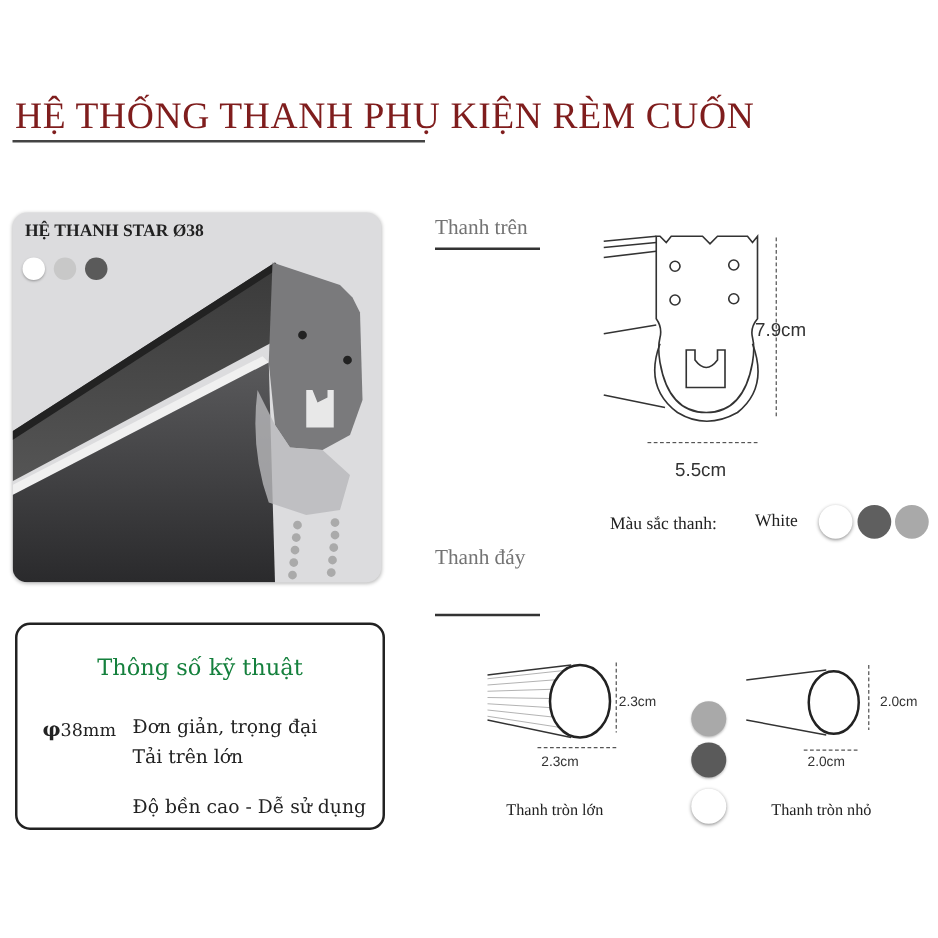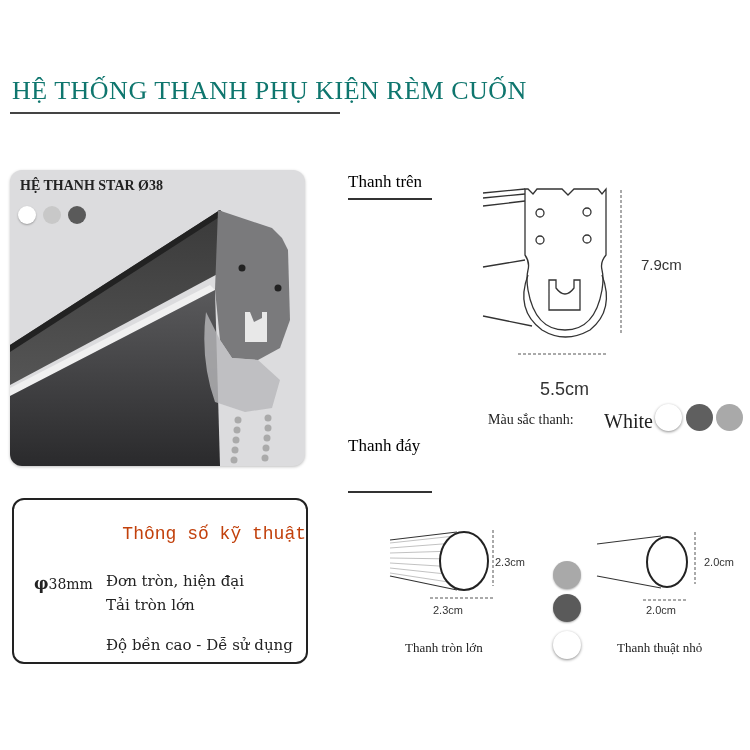--- a/index.html
+++ b/index.html
@@ -1,36 +1,36 @@
 <!DOCTYPE html>
 <html><head>
 <meta charset="utf-8">
 <style>
   html, body { margin: 0; padding: 0; background: #ffffff; }
   body { width: 750px; height: 750px; position: relative; overflow: hidden;
          font-family: "DejaVu Serif", serif; color: #222; }
   .abs { position: absolute; }
-  .title { left: 12px; top: 76px; font-size: 26px; letter-spacing: 0.5px; color: #0f766e;
+  .title { left: 12px; top: 76px; font-size: 30px; letter-spacing: 0.5px; color: #7f1d1d;
            font-family: "Liberation Serif", serif; white-space: nowrap; }
   .title-line { left: 10px; top: 112px; width: 330px; height: 2px; background: #444; }
 
   .product-card { left: 10px; top: 170px; width: 295px; height: 296px; border-radius: 12px;
                   background: #dcdcde; overflow: hidden; box-shadow: 0 1px 3px rgba(0,0,0,0.25); }
   .card-title { left: 10px; top: 8px; font-family: Liberation Serif, serif; font-weight: bold;
                 font-size: 14px; color: #222; }
   .swatch { width: 18px; height: 18px; border-radius: 50%; }
 
   .spec-box { left: 12px; top: 498px; width: 292px; height: 162px; border: 2px solid #222;
               border-radius: 12px; background: #fff; }
-  .spec-title { left: 0; right: 0; top: 24px; text-align: right; font-size: 18px; color: #c2410c; font-family: Liberation Mono, monospace; }
+  .spec-title { left: 0; right: 0; top: 24px; text-align: center; font-size: 18px; color: #15803d; }
   .spec-phi { left: 20px; top: 74px; font-size: 14px; }
   .spec-phi b { font-size: 16px; }
   .spec-line { left: 92px; font-size: 15px; color: #222; white-space: nowrap; }
 
-  .section-label { font-size: 17px; color: #000000; font-family: "Liberation Serif", serif; }
+  .section-label { font-size: 17px; color: #737373; font-family: "Liberation Serif", serif; }
   .section-line { height: 2px; background: #333; width: 84px; }
   .dim-label { font-family: "Liberation Sans", sans-serif; color: #333; }
   .small-label { font-size: 13px; color: #222; font-family: "Liberation Serif", serif; white-space: nowrap; text-align: center; }
 </style>
 </head>
 <body>
 
 <div class="abs title">HỆ THỐNG THANH PHỤ KIỆN RÈM CUỐN</div>
 <div class="abs title-line"></div>
 
@@ -79,22 +79,22 @@
         <circle cx="255" cy="288" r="3.5"></circle>
     </g>
   </svg>
 </div>
 
 <div class="abs spec-box">
   <div class="abs spec-title">Thông số kỹ thuật</div>
   <div class="abs spec-phi">
     <b>φ</b><span>38mm</span>
   </div>
-  <div class="abs spec-line" style="top:72px">Đơn tròn, hiện đại</div>
-  <div class="abs spec-line" style="top:96px">Tải tròn lớn</div>
+  <div class="abs spec-line" style="top:72px">Đơn giản, trọng đại</div>
+  <div class="abs spec-line" style="top:96px">Tải trên lớn</div>
   <div class="abs spec-line" style="top:136px">Độ bền cao - Dễ sử dụng</div>
 </div>
 
 <div class="abs section-label" style="left:348px;top:172px">Thanh trên</div>
 <div class="abs section-line" style="left:348px;top:198px"></div>
 
 <svg class="abs" style="left:470px;top:180px" width="160" height="175" viewBox="0 0 160 175">
   <g fill="none" stroke="#333" stroke-width="1.3">
     <line x1="13" y1="13" x2="55" y2="9"></line>
     <line x1="13" y1="18" x2="55" y2="14"></line>
@@ -105,25 +105,25 @@
     <path d="M58,95 Q45,130 72,150 Q95,164 120,150 Q145,130 132,95"></path>
     <circle cx="70" cy="33" r="4"></circle>
       <circle cx="117" cy="32" r="4"></circle>
     <circle cx="70" cy="60" r="4"></circle>
       <circle cx="117" cy="59" r="4"></circle>
     <path d="M79,100 L79,130 L110,130 L110,100 L104,100 L104,108 Q95,120 86,108 L86,100 Z"></path>
   </g>
   <line x1="151" y1="10" x2="151" y2="155" stroke="#555" stroke-width="1" stroke-dasharray="3,2"></line>
   <line x1="48" y1="174" x2="138" y2="174" stroke="#555" stroke-width="1" stroke-dasharray="3,2"></line>
 </svg>
-<div class="abs dim-label" style="left:641px;top:256px;font-size:15px">7.9cm</div>
-<div class="abs dim-label" style="left:540px;top:379px;font-size:18px">5.5cm</div>
+<div class="abs dim-label" style="left:604px;top:256px;font-size:15px">7.9cm</div>
+<div class="abs dim-label" style="left:540px;top:368px;font-size:15px">5.5cm</div>
 
 <div class="abs small-label" style="left:488px;top:412px;font-size:14px">Màu sắc thanh:</div>
-<div class="abs small-label" style="left:604px;top:410px;font-size:20px">White</div>
+<div class="abs small-label" style="left:604px;top:410px;font-size:14px">White</div>
 <div class="abs swatch" style="left:655px;top:404px;width:27px;height:27px;background:#fff;box-shadow:0 1px 3px rgba(0,0,0,0.45)"></div>
 <div class="abs swatch" style="left:686px;top:404px;width:27px;height:27px;background:#5f5f5f"></div>
 <div class="abs swatch" style="left:716px;top:404px;width:27px;height:27px;background:#a9a9a9"></div>
 
 <div class="abs section-label" style="left:348px;top:436px">Thanh đáy</div>
 <div class="abs section-line" style="left:348px;top:491px"></div>
 
 <svg class="abs" style="left:385px;top:528px" width="115" height="72" viewBox="0 0 115 72">
   <g stroke="#999" stroke-width="0.6">
     <line x1="5" y1="15" x2="70" y2="8"></line>
@@ -150,13 +150,13 @@
 
 <svg class="abs" style="left:595px;top:532px" width="115" height="72" viewBox="0 0 115 72">
   <line x1="2" y1="12" x2="66" y2="4" stroke="#333" stroke-width="1.2"></line>
   <line x1="2" y1="44" x2="66" y2="56" stroke="#333" stroke-width="1.2"></line>
   <ellipse cx="72" cy="30" rx="20" ry="25" fill="#fff" stroke="#222" stroke-width="2"></ellipse>
   <line x1="100" y1="0" x2="100" y2="52" stroke="#555" stroke-dasharray="3,2"></line>
   <line x1="48" y1="68" x2="92" y2="68" stroke="#555" stroke-dasharray="3,2"></line>
 </svg>
 <div class="abs dim-label" style="left:704px;top:556px;font-size:11px">2.0cm</div>
 <div class="abs dim-label" style="left:646px;top:604px;font-size:11px">2.0cm</div>
-<div class="abs small-label" style="left:617px;top:640px">Thanh thuật nhỏ</div>
+<div class="abs small-label" style="left:617px;top:640px">Thanh tròn nhỏ</div>
 
 </body></html>

